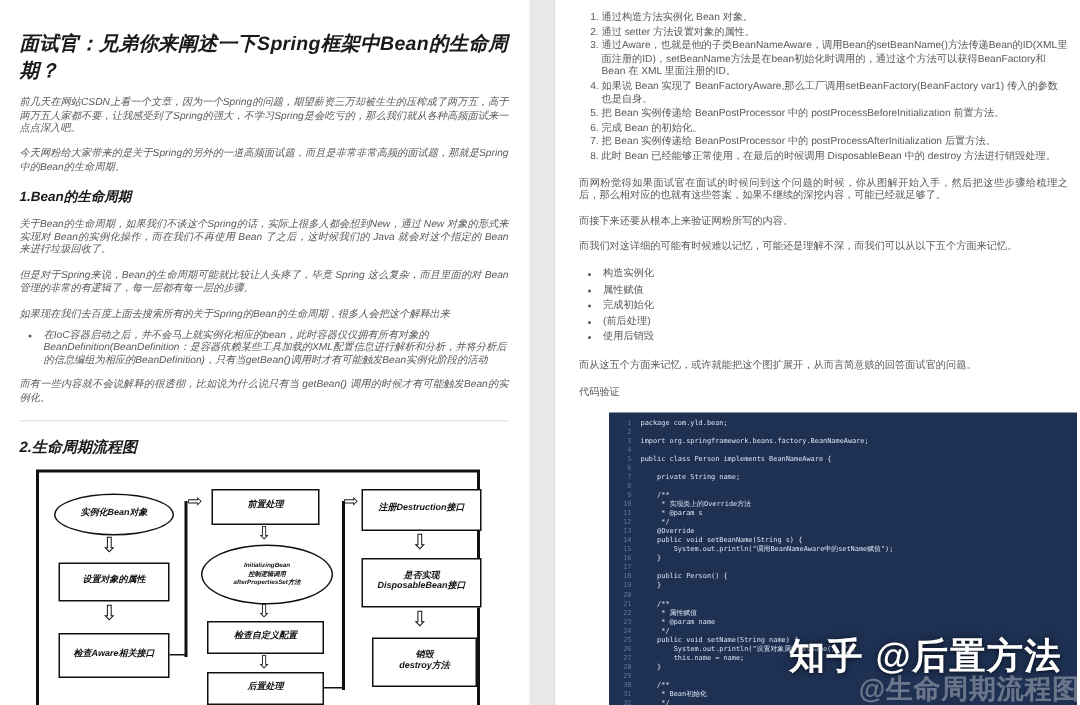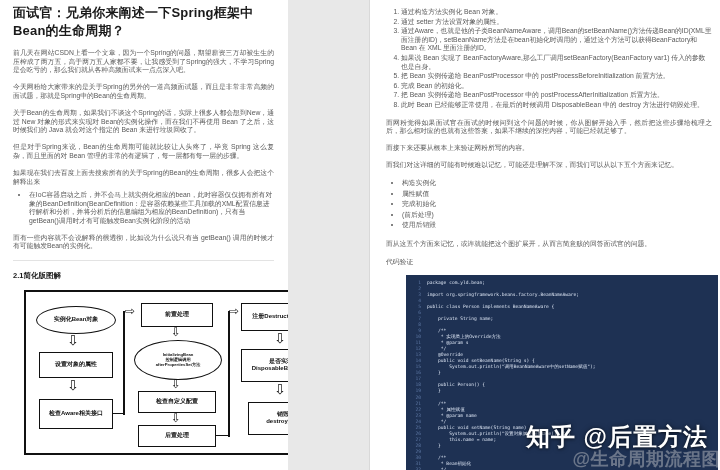--- a/index.html
+++ b/index.html
@@ -3,21 +3,21 @@
 <meta charset="utf-8">
 <style>
   html,body{margin:0;padding:0;}
   body{
     width:720px;height:470px;position:relative;overflow:hidden;
     background:#e8e8e8;
     font-family:"Liberation Sans","DejaVu Sans",sans-serif;
     -webkit-font-smoothing:antialiased;
   }
   .page{position:absolute;top:0;bottom:0;background:#fff;overflow:hidden;}
-  .page-left{left:0;width:288px;padding:4px 14px 0 13px;box-sizing:border-box;}
+  .page-left{left:0;width:353px;padding:20px 14px 0 13px;box-sizing:border-box;font-style:italic;}
   .page-right{left:369px;width:351px;padding:8px 8px 0 16px;box-sizing:border-box;border-left:1px solid #d9d9d9;}
 
   .doc-title{font-size:13px;font-weight:bold;color:#1a1a1a;margin:0 0 9px 0;letter-spacing:.2px;}
   .para{font-size:6.8px;line-height:8.6px;color:#595959;margin:0 0 8.5px 0;text-align:justify;}
   .h-sec{font-size:9px;font-weight:bold;color:#1a1a1a;margin:4px 0 8px 0;}
   .h-sub{font-size:7.5px;font-weight:bold;color:#1a1a1a;margin:2px 0 9px 0;}
   .divider{border:none;border-top:1px solid #e3e3e3;margin:9px 0 10px 0;}
   ul.dash{margin:0 0 8px 0;padding-left:16px;}
   ul.dash li{font-size:6.8px;line-height:8.6px;color:#595959;margin-bottom:1px;}
   ol.steps{margin:0 0 9px 0;padding-left:15px;}
@@ -48,29 +48,30 @@
   .wm-juejin{position:absolute;right:0px;top:447px;font-size:18px;font-weight:bold;
     color:rgba(215,215,215,0.42);letter-spacing:.5px;}
 </style>
 </head>
 <body>
 
 <div class="page page-left">
   <div class="doc-title">面试官：兄弟你来阐述一下Spring框架中Bean的生命周期？</div>
   <p class="para">前几天在网站CSDN上看一个文章，因为一个Spring的问题，期望薪资三万却被生生的压榨成了两万五，高于两万五人家都不要，让我感受到了Spring的强大，不学习Spring是会吃亏的，那么我们就从各种高频面试来一点点深入吧。</p>
   <p class="para">今天网粉给大家带来的是关于Spring的另外的一道高频面试题，而且是非常非常高频的面试题，那就是Spring中的Bean的生命周期。</p>
+  <div class="h-sec">1.Bean的生命周期</div>
   <p class="para">关于Bean的生命周期，如果我们不谈这个Spring的话，实际上很多人都会想到New，通过 New 对象的形式来实现对 Bean的实例化操作，而在我们不再使用 Bean 了之后，这时候我们的 Java 就会对这个指定的 Bean 来进行垃圾回收了。</p>
   <p class="para">但是对于Spring来说，Bean的生命周期可能就比较让人头疼了，毕竟 Spring 这么复杂，而且里面的对 Bean 管理的非常的有逻辑了，每一层都有每一层的步骤。</p>
   <p class="para" style="margin-bottom:5px;">如果现在我们去百度上面去搜索所有的关于Spring的Bean的生命周期，很多人会把这个解释出来</p>
   <ul class="dash">
     <li>在IoC容器启动之后，并不会马上就实例化相应的bean，此时容器仅仅拥有所有对象的BeanDefinition(BeanDefinition：是容器依赖某些工具加载的XML配置信息进行解析和分析，并将分析后的信息编组为相应的BeanDefinition)，只有当getBean()调用时才有可能触发Bean实例化阶段的活动</li>
   </ul>
   <p class="para">而有一些内容就不会说解释的很透彻，比如说为什么说只有当 getBean() 调用的时候才有可能触发Bean的实例化。</p>
   <hr class="divider">
-  <div class="h-sub">2.1简化版图解</div>
+  <div class="h-sec" style="font-size:10px;">2.生命周期流程图</div>
 
   <div class="fc">
 
     <div class="fc-node fc-ellipse" style="left:10px;top:14px;width:80px;height:28px;">实例化Bean对象</div>
     <div class="fc-arrow" style="left:41px;top:41px;font-size:14px;">⇩</div>
     <div class="fc-node" style="left:13px;top:60px;width:74px;height:26px;">设置对象的属性</div>
     <div class="fc-arrow" style="left:41px;top:86px;font-size:14px;">⇩</div>
     <div class="fc-node" style="left:13px;top:107px;width:74px;height:30px;">检查Aware相关接口</div>
 
     <div class="fc-line" style="left:87px;top:121px;width:11px;height:1.5px;"></div>

